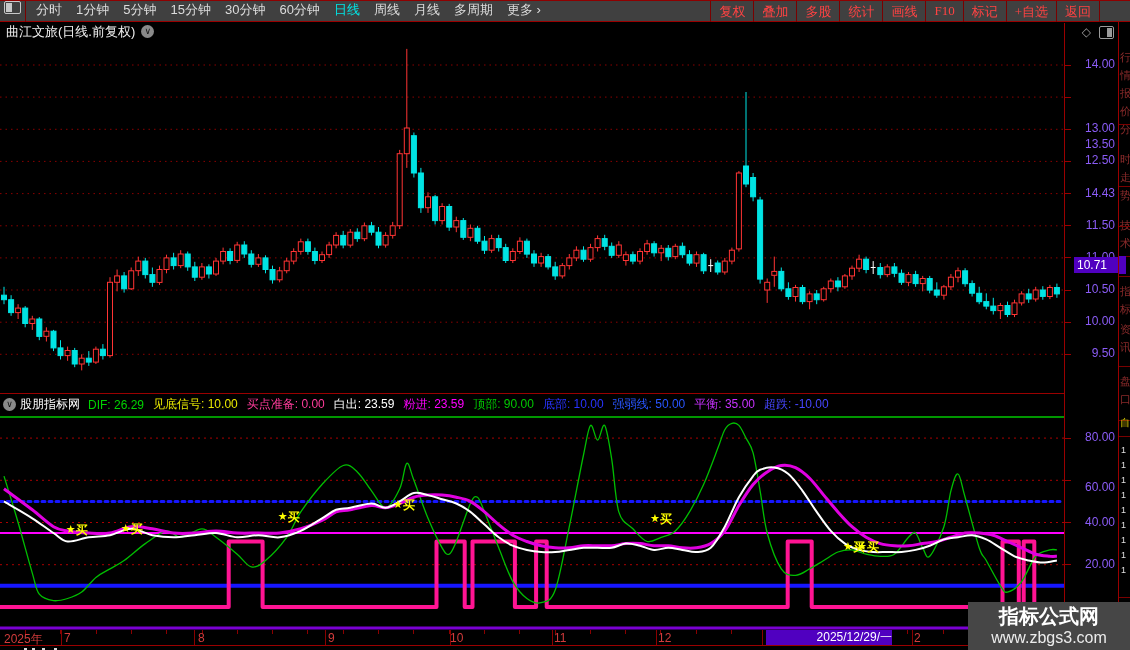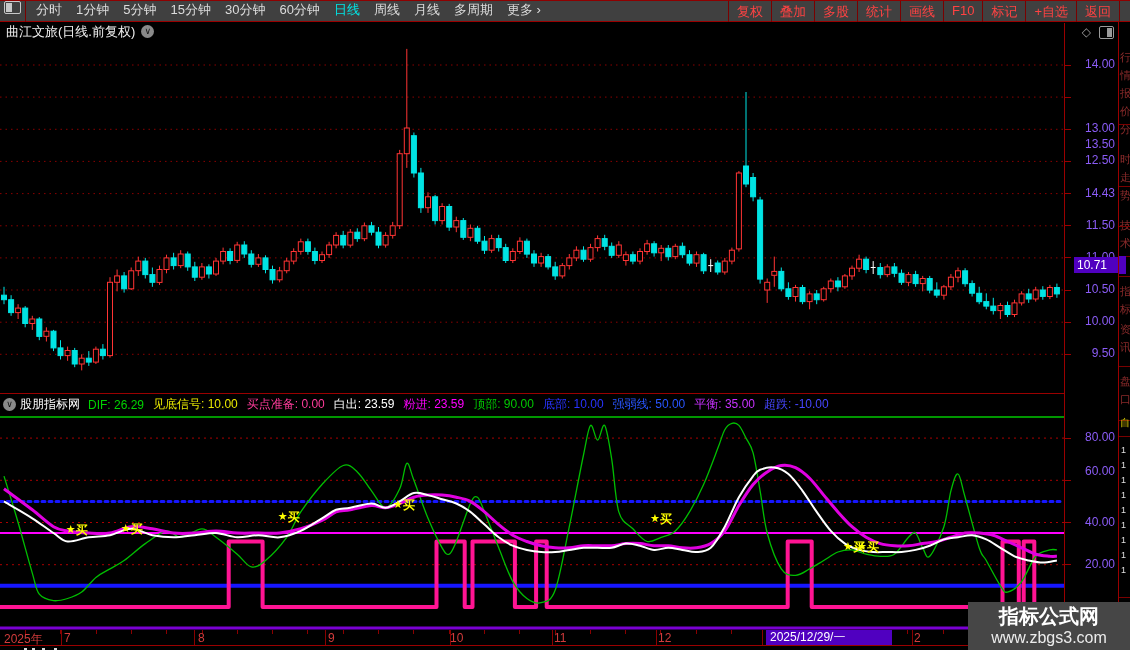--- a/index.html
+++ b/index.html
@@ -8,21 +8,21 @@
           border-top:1px solid #8e0000;box-sizing:border-box;}
   
   .menubar{position:absolute;left:0;top:0;width:1130px;height:21px;background:#404040;
            border-bottom:1px solid #9a0000;box-sizing:border-box;display:flex;align-items:flex-start;}
   .winicon{width:15px;height:11px;border:1px solid #c8c8c8;border-radius:2px;margin:0 4px;position:relative;flex:0 0 auto;}
   .winicon::after{content:"";position:absolute;left:1px;top:1px;bottom:1px;width:6px;background:#c8c8c8;}
   .menu-sep{width:1px;height:21px;background:#7a0000;flex:0 0 auto;}
   .tf{display:flex;align-items:center;gap:14px;padding:0 10px;flex:1 1 auto;}
   .tf-item{color:#dcdcdc;font-size:13px;cursor:default;white-space:nowrap;}
   .tf-item.active{color:#00e5e5;}
-  .rightbtns{display:flex;align-items:stretch;height:21px;flex:0 0 auto;margin-right:10px;}
+  .rightbtns{display:flex;align-items:stretch;height:21px;flex:0 0 auto;margin-right:30px;font-family:Liberation Serif, serif;}
   .rb{color:#ff4242;font-size:13px;padding:2px 8px 0 8px;border-left:1px solid #7a0000;white-space:nowrap;}
   .rb:last-child{border-right:1px solid #7a0000;}
   
   .titlebar{position:absolute;left:0;top:21px;width:1130px;height:19px;display:flex;align-items:center;}
   .title-text{color:#f0f0f0;font-size:13px;margin-left:6px;}
   .circle-icon{width:13px;height:13px;border-radius:50%;background:#8a8a8a;color:#111;font-size:9px;
                line-height:13px;text-align:center;margin-left:6px;flex:0 0 auto;}
   .tb-right{position:absolute;right:16px;top:3px;display:flex;gap:8px;align-items:center;}
   .diamond{color:#9a9a9a;font-size:12px;}
   .layout-icon{width:13px;height:11px;border:1px solid #9a9a9a;border-radius:2px;position:relative;}
@@ -44,21 +44,21 @@
   
   .rightstrip{position:absolute;left:1118px;top:21px;width:12px;height:608px;border-left:1px solid #9a0000;
               box-sizing:border-box;overflow:hidden;background:#000;}
   .rs-frag{position:absolute;left:1px;font-size:11px;color:#8a2a2a;}
   .rs-digit{position:absolute;left:2px;font-size:9px;color:#e0e0e0;}
   .rs-sep{position:absolute;left:0;width:12px;height:1px;background:#7a0000;}
   .rs-purple{position:absolute;left:0;width:7px;height:18px;background:#5000c0;}
   .rs-yellow{position:absolute;left:1px;color:#d8c800;font-size:10px;}
   
   .xaxis{position:absolute;left:0;top:629px;width:969px;height:16px;background:#000;
-         border-bottom:1px solid #9a0000;box-sizing:border-box;}
+         border-bottom:1px solid #9a0000;box-sizing:border-box;text-align:right;}
   .x-label{position:absolute;top:1px;color:#d23c3c;font-size:12px;white-space:nowrap;}
   .x-tick{position:absolute;top:0;width:1px;height:15px;background:#8a0000;}
   .x-minor{position:absolute;top:0;width:1px;height:4px;background:#8a0000;}
   .x-box{position:absolute;top:0;height:15px;background:#5000c0;color:#fff;font-size:12px;
          line-height:15px;padding-left:4px;box-sizing:border-box;}
   .bottomstrip{position:absolute;left:0;top:645px;width:1130px;height:5px;background:#000;}
   .bs-dash{position:absolute;top:2px;width:3px;height:2px;background:#d8d8d8;}
   
   .tooltip{position:absolute;left:787px;top:292px;width:91px;background:#000;border:1px solid #dcdcdc;
            box-sizing:border-box;z-index:40;}
@@ -492,21 +492,21 @@
       <span class="ax-label" style="top: 226.9px;">11.00</span>
       <span class="ax-tick" style="top: 266.55px;"></span>
       <span class="ax-label" style="top: 259.05px;">10.50</span>
       <span class="ax-tick" style="top: 298.7px;"></span>
       <span class="ax-label" style="top: 291.2px;">10.00</span>
       <span class="ax-tick" style="top: 330.85px;"></span>
       <span class="ax-label" style="top: 323.35px;">9.50</span>
       <span class="ax-tick" style="top: 414.6px;"></span>
       <span class="ax-label" style="top: 407.1px; margin-left: 33px;">80.00</span>
       <span class="ax-tick" style="top: 456.8px;"></span>
-      <span class="ax-label" style="top: 441px;">60.00</span>
+      <span class="ax-label" style="top: 457px;">60.00</span>
       <span class="ax-tick" style="top: 499px;"></span>
       <span class="ax-label" style="top: 491.5px;">40.00</span>
       <span class="ax-tick" style="top: 541.2px;"></span>
       <span class="ax-label" style="top: 533.7px;">20.00</span>
       <span class="cross-box" style="top: 234px; margin-left: 8px;">10.71</span>
     </div>
 
   <div class="rightstrip" id="rightStrip">
       <span class="rs-frag" style="top: 28px;">行</span>
       <span class="rs-frag" style="top: 46px;">情</span>

